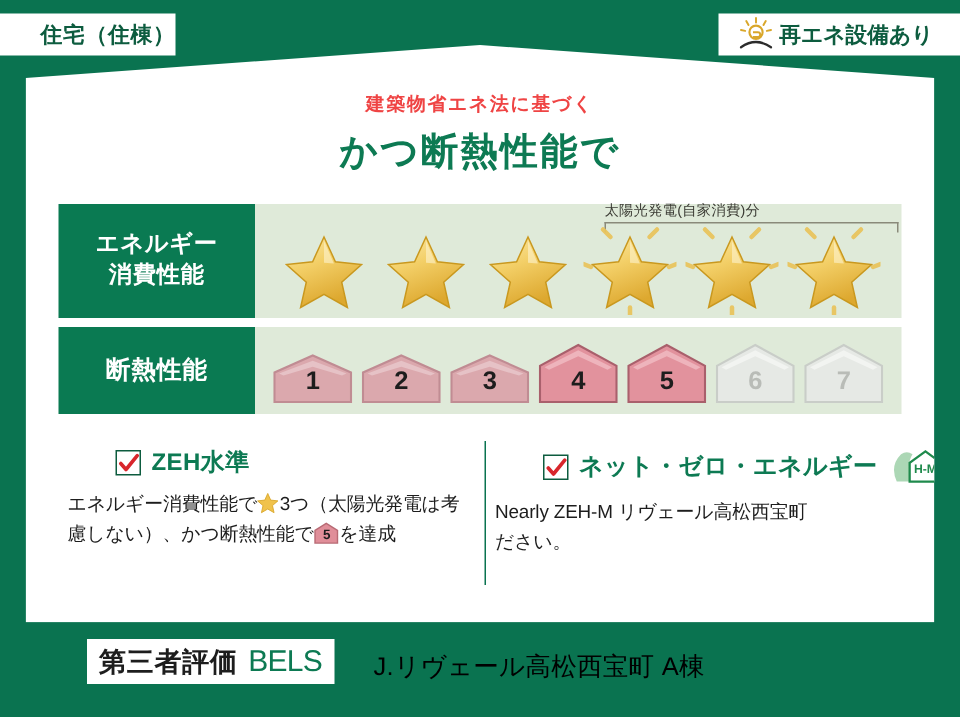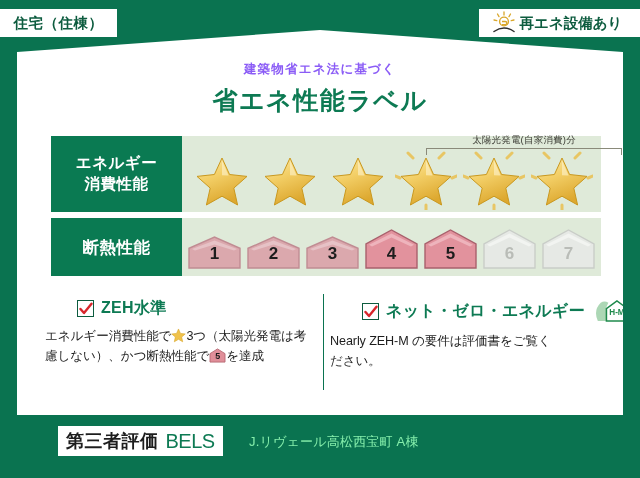--- a/index.html
+++ b/index.html
@@ -12,21 +12,21 @@
   
   .tag {
     position: absolute; top: 9px;
     background: #ffffff;
     display: flex; align-items: center; justify-content: center;
     font-weight: bold; color: #0d5c3f;
     z-index: 6;
   }
   .tag-left {
     left: 0; width: 117px; height: 28px;
-    font-size: 14.5px; letter-spacing: .5px;
+    font-size: 14.5px; letter-spacing: .5px; justify-content: flex-end;
   }
   .tag-right {
     right: 0; width: 161px; height: 28px;
     font-size: 14.5px; gap: 3px; padding-right: 6px;
     color: #0d5c3f;
   }
   .tag-right .sun-ico { width: 26px; height: 24px; flex: 0 0 26px; }
 
   
   .panel {
@@ -34,52 +34,51 @@
     width: 606px; height: 385px;
     background: #ffffff;
     -webkit-clip-path: polygon(0 22px, 50% 0, 100% 22px, 100% 100%, 0 100%);
     clip-path: polygon(0 22px, 50% 0, 100% 22px, 100% 100%, 0 100%);
     z-index: 2;
   }
   .panel-inner { position: absolute; inset: 0; }
 
   .title-wrap { position: absolute; top: 31px; left: 0; width: 100%; text-align: center; }
   .title-sub {
-    font-size: 12.5px; font-weight: bold; color: #8b5cf6;
+    font-size: 12.5px; font-weight: bold; color: #ef4444;
     letter-spacing: 1.2px;
     font-family: Liberation Mono, monospace;
   }
   .title-main {
     font-size: 25px; font-weight: bold; color: #0d7a53;
     letter-spacing: 1.5px; margin-top: 6px;
   }
 
   
   .rows { position: absolute; left: 22px; top: 106px; width: 562px; }
   .row { display: flex; align-items: stretch; height: 76px; }
   .row + .row { margin-top: 6px; }
   .row-label {
     width: 131px; flex: 0 0 131px;
     background: #0a7a52;
     color: #ffffff; font-weight: bold; font-size: 15.5px;
     display: flex; flex-direction: column;
     align-items: center; justify-content: center;
-    line-height: 1.35; letter-spacing: .5px; margin-left: 12px;
+    line-height: 1.35; letter-spacing: .5px;
   }
   .row-body {
     flex: 1; background: #dfead9;
     position: relative;
   }
   .row-insul { height: 58px; }
   .row-insul .row-label { font-size: 16.5px; }
 
   
   .solar-note {
-    position: absolute; left: 244px; top: -2px; width: 196px;
-    text-align: center;
+    position: absolute; left: 233px; top: -2px; width: 196px;
   }
   .solar-note .sn-text {
     font-size: 9.5px; color: #3a3a33; letter-spacing: .2px;
     white-space: nowrap;
   }
   .solar-note .sn-bracket {
     margin-top: 1px; height: 7px;
     border: 1px solid #8a8a7a; border-bottom: none;
   }
 
@@ -153,21 +152,21 @@
   .bels-box {
     position: absolute; left: 17px; top: 11px;
     height: 30px; background: #ffffff;
     display: flex; align-items: center; gap: 7px;
     padding: 0 8px;
   }
   .bels-jp { font-size: 18px; font-weight: bold; color: #1d1d1d; letter-spacing: .5px; }
   .bels-en { font-size: 20px; font-weight: normal; color: #0d7a53; letter-spacing: -.5px; }
   .prop-name {
     position: absolute; left: 208px; top: 18px;
-    color: #86efac; font-size: 13px; letter-spacing: .2px;
+    color: #000000; font-size: 17px; letter-spacing: .2px;
   }
   .eval {
     position: absolute; right: 17px; top: 9px;
     text-align: right; color: #ffffff;
   }
   .eval-date { font-size: 13.5px; font-weight: bold; letter-spacing: .2px; }
   .eval-id { font-size: 8.5px; margin-top: 3px; letter-spacing: .1px; }
 </style>
 </head>
 <body>
@@ -191,21 +190,21 @@
     </svg>
   </span>
   <span>再エネ設備あり</span>
 </div>
 
 <div class="panel">
   <div class="panel-inner">
 
     <div class="title-wrap">
       <div class="title-sub">建築物省エネ法に基づく</div>
-      <div class="title-main">省エネ性能ラベル</div>
+      <div class="title-main">かつ断熱性能で</div>
     </div>
 
     <div class="rows">
 
       <div class="row">
         <div class="row-label">
           <span>エネルギー</span>
           <span>消費性能</span>
         </div>
         <div class="row-body">
@@ -412,21 +411,21 @@
             <svg viewBox="0 0 46 27" width="44" height="26">
               <path d="M4 24 Q-1 13 7 5 Q11 2 15 5 Q10 13 15 24 Z" fill="#9dd0a8" opacity="0.85"></path>
               <path d="M13 24 L13 11 L24 3 L35 11 L35 24 Z" fill="#ffffff" stroke="#1f8a4c" stroke-width="1.6"></path>
               <text x="24" y="18" font-size="8.5" font-weight="bold" fill="#1f8a4c" text-anchor="middle" font-family="Liberation Sans, sans-serif">H-M</text>
               <text x="38" y="17" font-size="3.4" font-weight="bold" fill="#1f8a4c" font-family="Liberation Sans, sans-serif">Nearly</text>
               <text x="38" y="21" font-size="3.4" font-weight="bold" fill="#1f8a4c" font-family="Liberation Sans, sans-serif">ZEH-M</text>
             </svg>
           </span>
         </div>
         <div class="col-body">
-          <span>Nearly ZEH-M の要件は評価書をご覧く</span><br>
+          <span>Nearly ZEH-M リヴェール高松西宝町</span><br>
           <span>ださい。</span>
         </div>
       </div>
     </div>
 
     <div class="col-divider"></div>
   </div>
 </div>
 
 <div class="footer">

